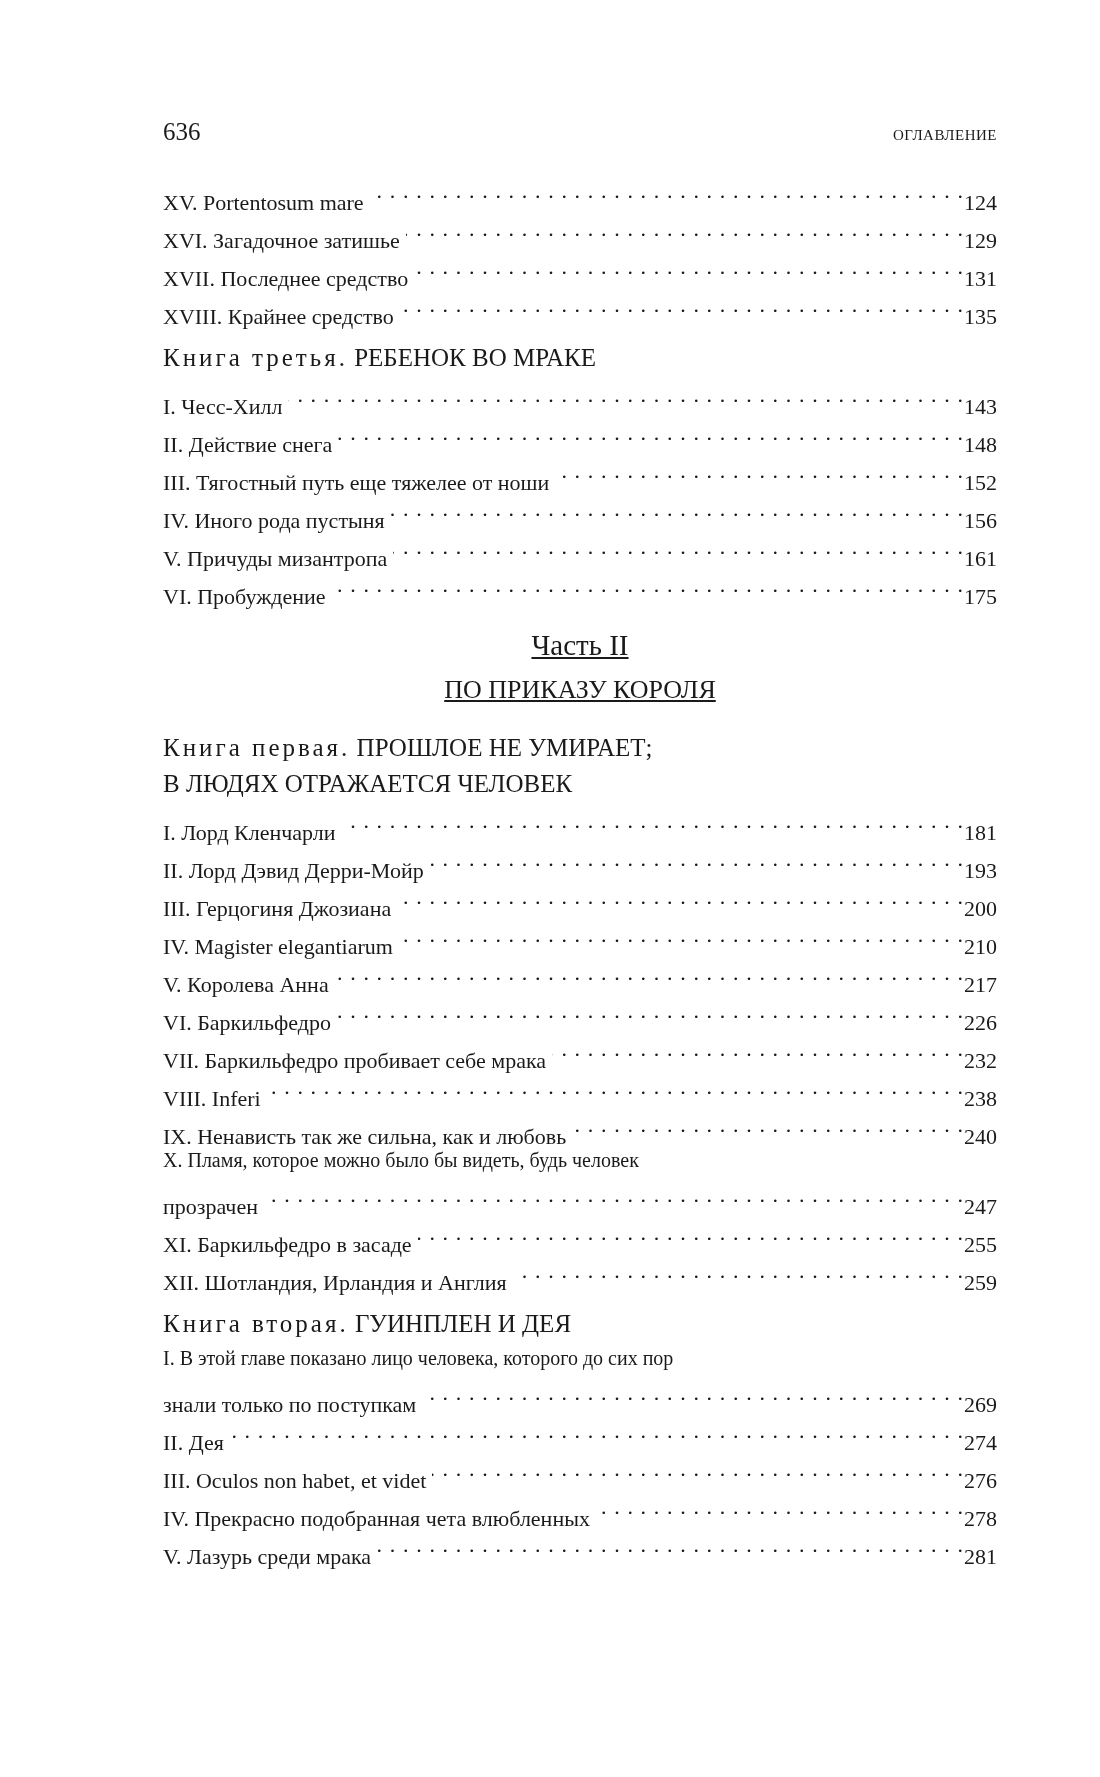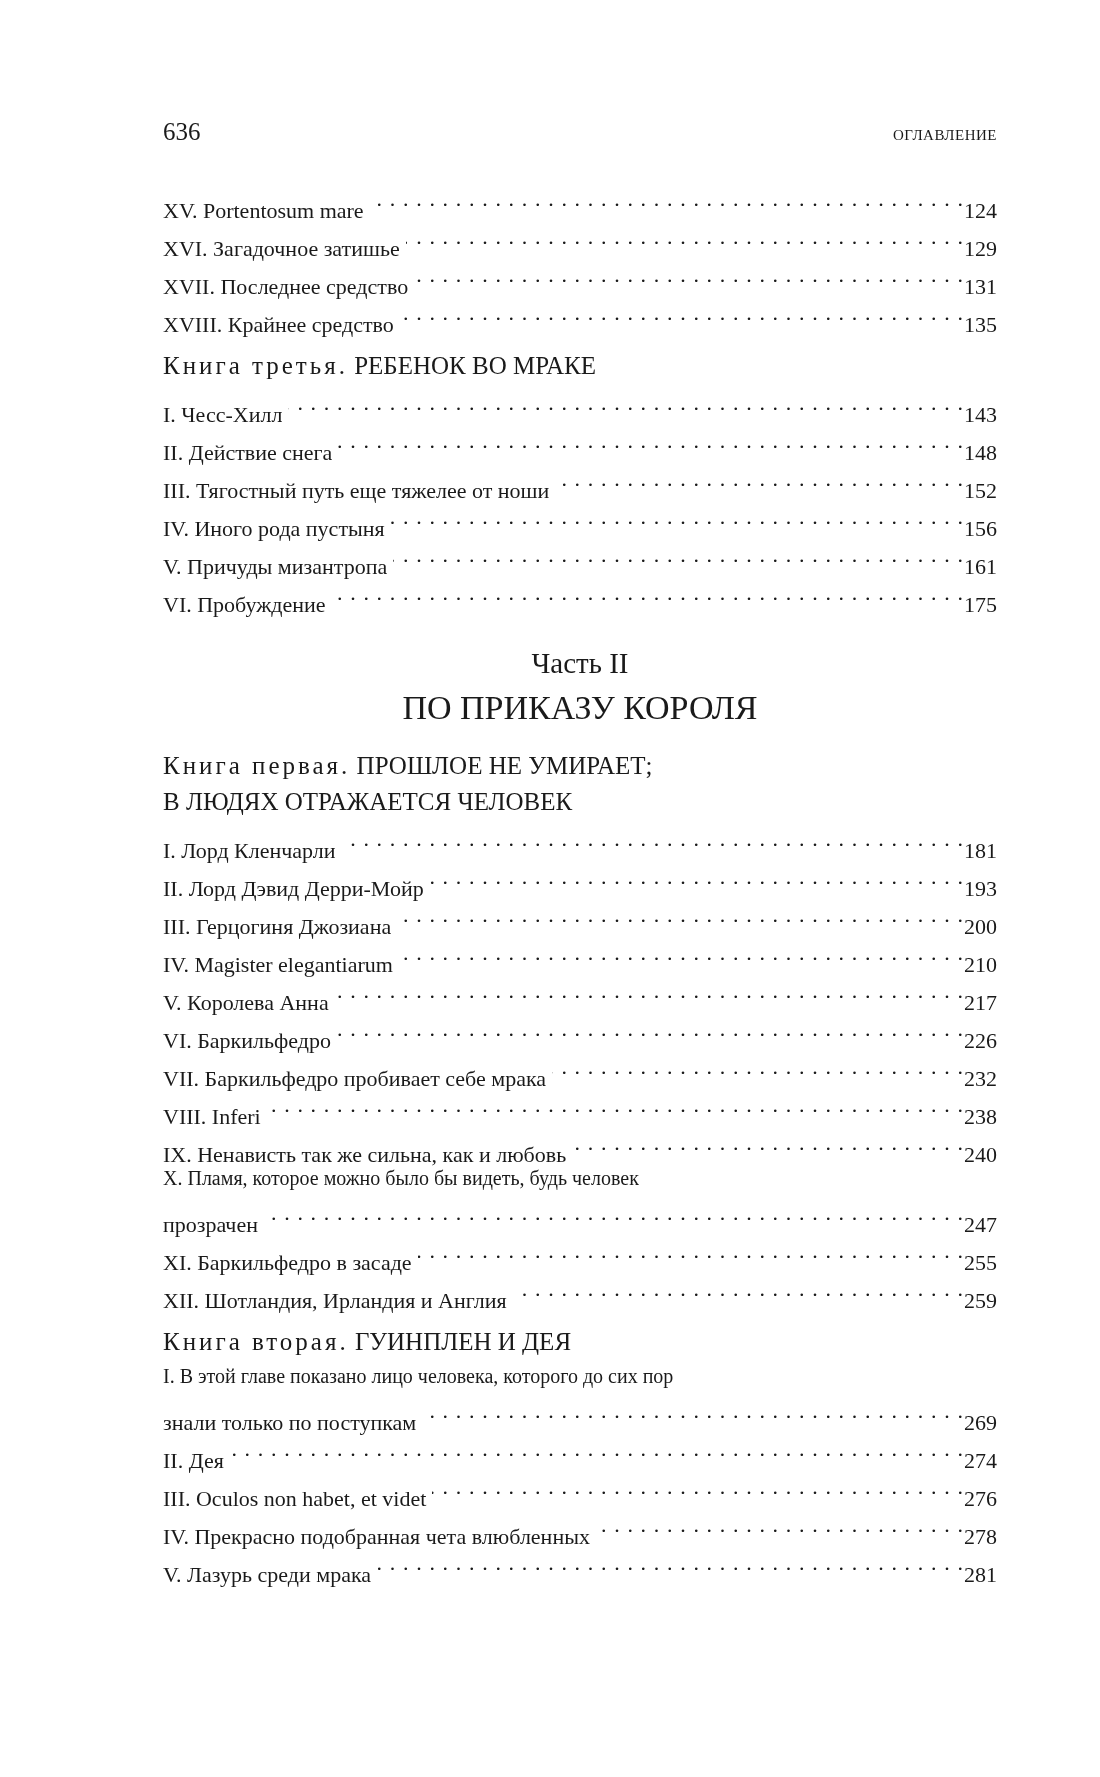--- a/index.html
+++ b/index.html
@@ -20,21 +20,21 @@
       left: 163px;
       top: 118px;
       width: 834px;
     }
     .running-head {
       display: flex;
       justify-content: space-between;
       align-items: baseline;
       font-size: 25px;
       height: 34px;
-      margin-bottom: 28px;
+      margin-bottom: 20px;
     }
     .running-head .title {
       font-size: 15px;
       letter-spacing: 0.5px;
     }
     .toc-line {
       display: flex;
       align-items: baseline;
       font-size: 22px;
       line-height: 38px;
@@ -73,28 +73,29 @@
     .book-head {
       font-size: 25px;
       line-height: 36px;
       margin-top: 16px;
     }
     .book-head .book-word {
       letter-spacing: 3px;
     }
     .part-head {
       text-align: center;
-      margin-top: 30px;
+      margin-top: 20px;
+      text-decoration: underline;
     }
     .part-head .part-num {
       font-size: 29px;
       line-height: 42px;
     }
     .part-head .part-title {
-      font-size: 34px;
+      font-size: 26px;
       line-height: 44px;
       margin-top: 2px;
     }
   </style>
 </head>
 <body>
 
 <div class="page">
 
   <div class="running-head">

